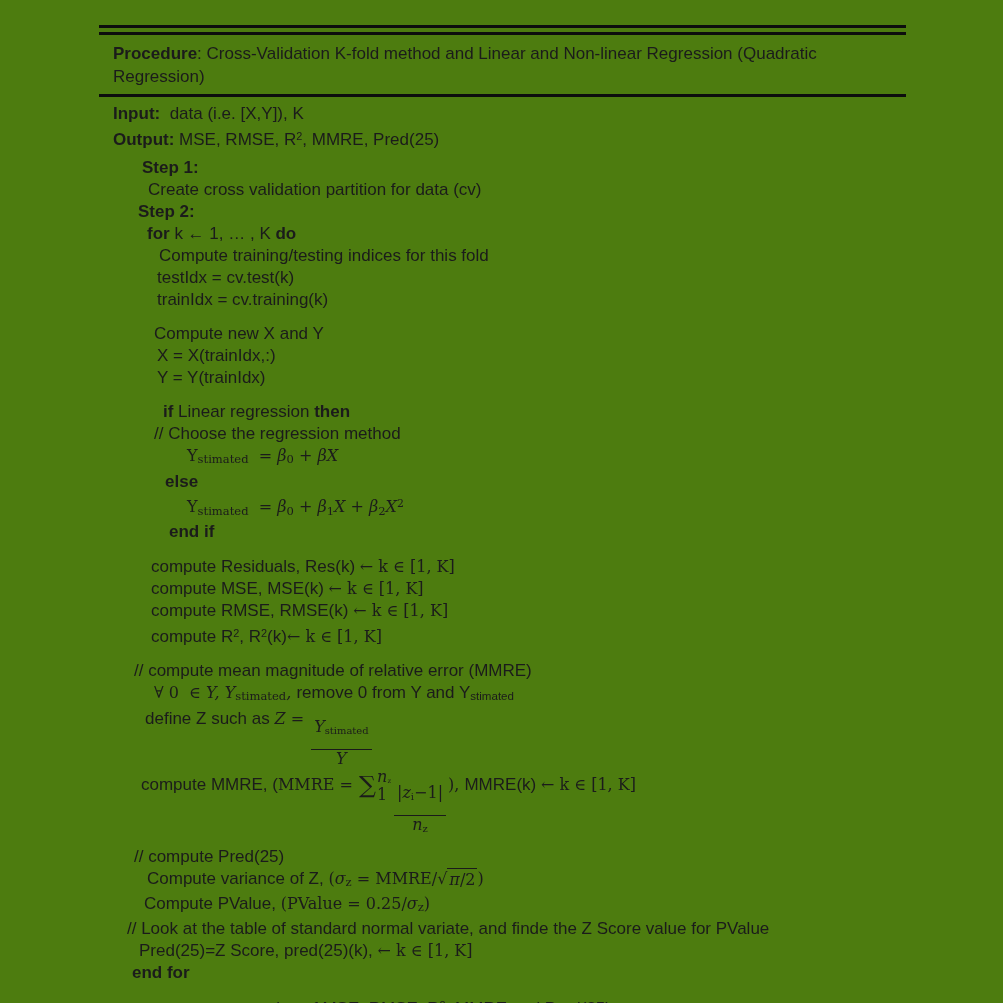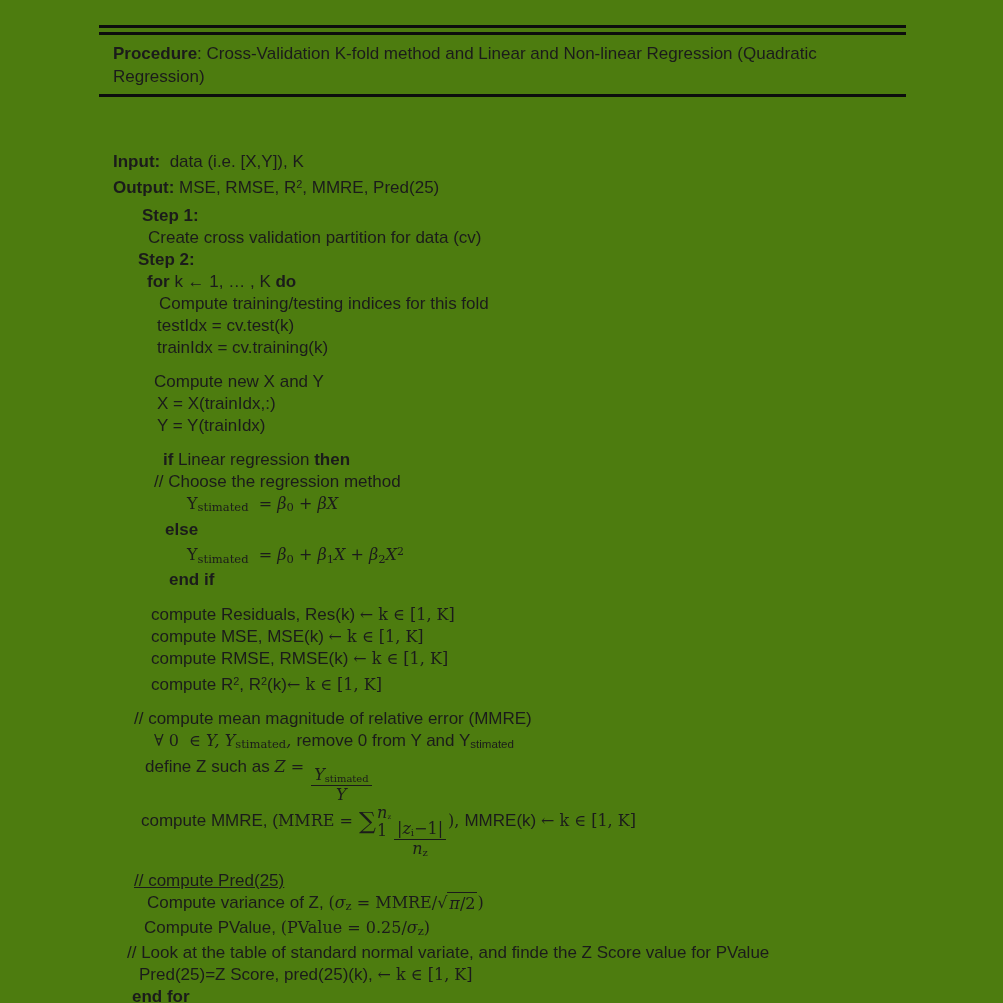--- a/index.html
+++ b/index.html
@@ -6,33 +6,33 @@
   .page{
     position:relative;width:1003px;height:1003px;background:#4d7c0f;
     font-family:"Liberation Sans",sans-serif;color:#1b1b1b;overflow:hidden;
   }
   .procbox{position:absolute;left:99px;top:25px;width:807px;}
   .rule-double{height:10px;box-sizing:border-box;border-top:3px solid #0d0d0d;border-bottom:3px solid #0d0d0d;}
   .rule{height:3px;background:#0d0d0d;}
   .title{
     padding:7px 10px 6px 14px;width:735px;font-size:17px;line-height:23px;
   }
-  .io{padding:5px 0 3px 0;margin-top:48px;}
+  .io{padding:5px 0 3px 0;}
   .io-line{padding-left:14px;font-size:17px;line-height:23px;white-space:pre;}
   .body{padding-top:3px;}
   .code-line{font-size:17px;line-height:22px;white-space:pre;min-height:22px;}
   .spacer{width:100%;}
   .run{}
   .b{font-weight:700;}
   .i{font-style:italic;}
   .f{font-family:"DejaVu Serif",serif;font-size:16px;}
   .sb{font-size:68%;vertical-align:-0.18em;}
   .sp{font-size:64%;vertical-align:0.5em;}
   .frac{display:inline-flex;flex-direction:column;align-items:center;vertical-align:-0.55em;line-height:1.05;font-size:86%;margin:0 2px;}
-  .frac .num{border-bottom:1.4px solid #1a1a1a;padding:0 3px 1px 3px;}
+  .frac .num{border-bottom:1.4px solid #1a1a1a;padding:0 3px 13px 3px;}
   .frac .den{padding-top:1px;}
   .sum{display:inline-flex;align-items:center;margin:0 1px;vertical-align:-0.2em;}
   .sum-sym{font-family:"DejaVu Serif",serif;font-size:140%;line-height:1;}
   .sum-lim{display:inline-flex;flex-direction:column;justify-content:center;margin-left:1px;font-size:60%;line-height:1.15;}
   .sqrt{display:inline-flex;align-items:flex-start;white-space:nowrap;}
   .sqrt-sym{font-family:"DejaVu Serif",serif;}
   .rad{border-top:1.5px solid #1a1a1a;padding:0 2px;}
 </style>
 </head>
 <body>
@@ -69,21 +69,21 @@
         <div class="code-line" style="padding-left: 52px;"><span class="run">compute Residuals, Res(k) </span><span class="run f">← k ∈ [1, K]</span></div>
         <div class="code-line" style="padding-left: 52px;"><span class="run">compute MSE, MSE(k) </span><span class="run f">← k ∈ [1, K]</span></div>
         <div class="code-line" style="padding-left: 52px;"><span class="run">compute RMSE, RMSE(k) </span><span class="run f">← k ∈ [1, K]</span></div>
         <div class="code-line" style="padding-left: 52px;"><span class="run">compute R</span><span class="run sp">2</span><span class="run">, R</span><span class="run sp">2</span><span class="run">(k)</span><span class="run f">← k ∈ [1, K]</span></div>
         <div class="spacer" style="height: 12px;"></div>
         <div class="code-line" style="padding-left: 35px;"><span class="run">// compute mean magnitude of relative error (MMRE)</span></div>
         <div class="code-line" style="padding-left: 55px;"><span class="run f">∀ 0  ∈ </span><span class="run i f">Y, Y</span><span class="run f sb">stimated</span><span class="run i f">, </span><span class="run">remove 0 from Y and Y</span><span class="run sb">stimated</span></div>
         <div class="code-line" style="padding-left: 46px;"><span class="run">define Z such as </span><span class="run i f">Z</span><span class="run f"> = </span><span class="frac"><span class="num"><span class="run i f">Y</span><span class="run f sb">stimated</span></span><span class="den"><span class="run i f">Y</span></span></span></div>
         <div class="code-line" style="padding-left: 42px;"><span class="run">compute MMRE, (</span><span class="run f">MMRE = </span><span class="sum"><span class="sum-sym">∑</span><span class="sum-lim"><span class="lim-top"><span class="run i f">n</span><span class="run f sb">z</span></span><span class="lim-bot"><span class="run f">1</span></span></span></span><span class="frac"><span class="num"><span class="run i f">|z</span><span class="run f sb">i</span><span class="run f">−1|</span></span><span class="den"><span class="run i f">n</span><span class="run f sb">z</span></span></span><span class="run f">), </span><span class="run">MMRE(k) </span><span class="run f">← k ∈ [1, K]</span></div>
         <div class="spacer" style="height: 12px;"></div>
-        <div class="code-line" style="padding-left: 35px; text-decoration: underline;"><span class="run">// compute Pred(25)</span></div>
+        <div class="code-line" style="padding-left: 35px;"><span class="run">// compute Pred(25)</span></div>
         <div class="code-line" style="padding-left: 48px;"><span class="run">Compute variance of Z, </span><span class="run f">(</span><span class="run i f">σ</span><span class="run f sb">z</span><span class="run f"> = MMRE/</span><span class="sqrt">
             <span class="sqrt-sym f">√</span>
             <span class="rad f"><span class="run i f">π</span><span class="run f">/2</span></span>
           </span><span class="run f">)</span></div>
         <div class="code-line" style="padding-left: 45px;"><span class="run">Compute PValue, </span><span class="run f">(PValue = 0.25/</span><span class="run i f">σ</span><span class="run f sb">z</span><span class="run f">)</span></div>
         <div class="code-line" style="padding-left: 28px;"><span class="run">// Look at the table of standard normal variate, and finde the Z Score value for PValue</span></div>
         <div class="code-line" style="padding-left: 40px;"><span class="run">Pred(25)=Z Score, pred(25)(k), </span><span class="run f">← k ∈ [1, K]</span></div>
         <div class="code-line" style="padding-left: 33px;"><span class="run b">end for</span></div>
         <div class="spacer" style="height: 10px;"></div>
         <div class="code-line" style="padding-left: 42px;"><span class="run">compute mean value of MSE, RMSE, R</span><span class="run sp">2</span><span class="run">, MMRE and Pred(25)</span></div>

